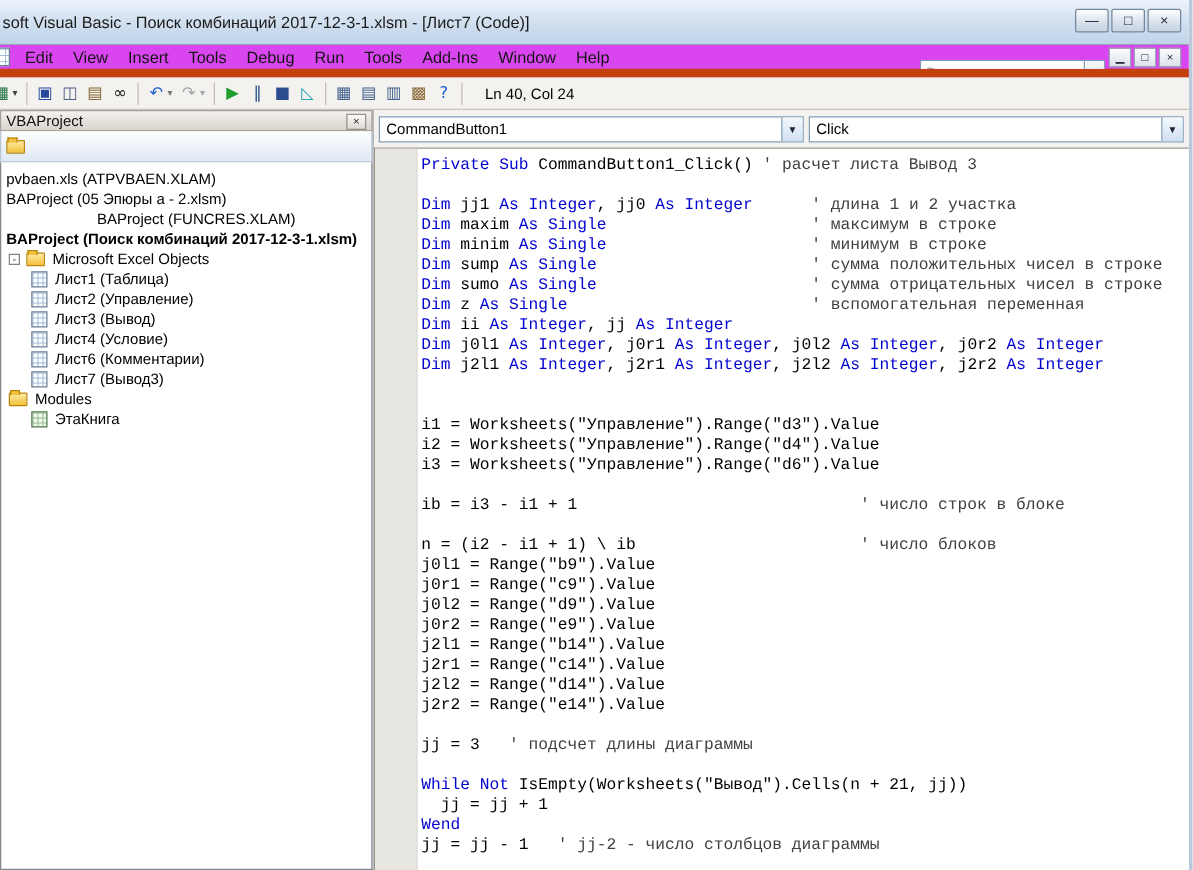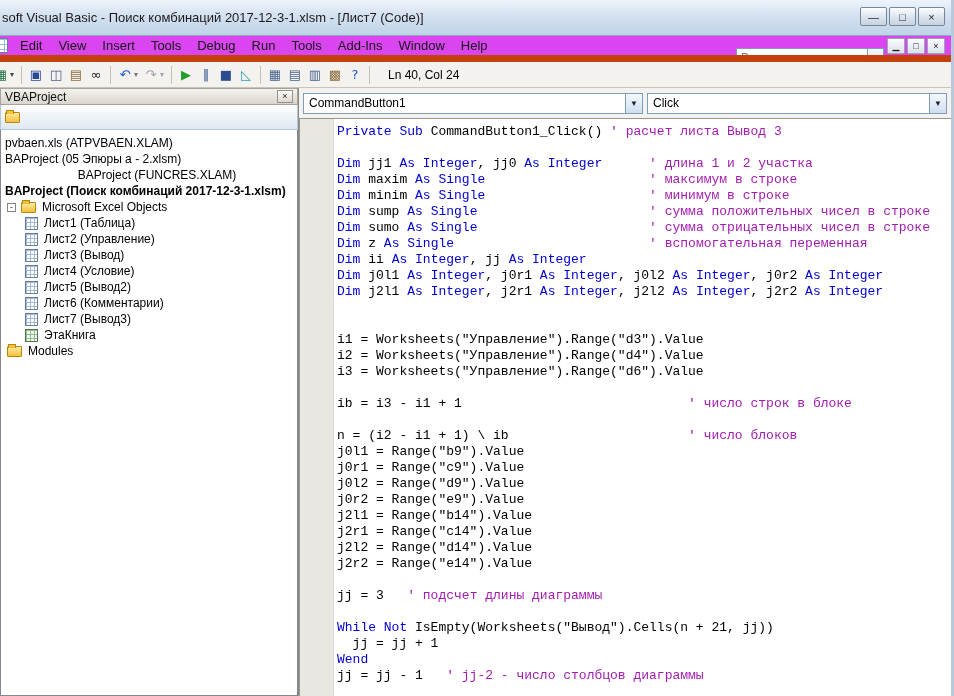--- a/index.html
+++ b/index.html
@@ -32,21 +32,21 @@
   .tb-btn { width:20px; height:20px; display:flex; align-items:center; justify-content:center; font-size:13px; font-family:"DejaVu Sans",sans-serif; }
   .tb-btn.narrow { width:10px; font-size:8px; margin-left:-4px; color:#555; }
   .tb-sep { width:1px; height:18px; background:#c4c0b8; margin:0 4px; }
   .lncol { font-size:12px; color:#000000; padding:0 14px; white-space:nowrap; }
 
   
   .main { flex:1; display:flex; min-height:0; }
 
   
   .project-panel { width:299px; flex:0 0 auto; background:#f0eeea; border-right:1px solid #8a8a8a; display:flex; flex-direction:column; }
-  .panel-header { height:17px; background:linear-gradient(#f4f2ef,#d9d5ce); border:1px solid #a7a29a; display:flex; align-items:center; font-size:12px; color:#111; padding:0 4px; }
+  .panel-header { height:17px; background:linear-gradient(#f4f2ef,#d9d5ce); border:1px solid #a7a29a; display:flex; align-items:flex-end; font-size:12px; color:#111; padding:0 4px; }
   .panel-close { margin-left:auto; width:16px; height:13px; border:1px solid #96918a; background:linear-gradient(#fcfbf9,#ddd9d2); font-size:9px; line-height:11px; text-align:center; color:#222; }
   .panel-toolbar { height:25px; background:linear-gradient(#fefefd,#dfe8f3); border:1px solid #b6c5d8; border-top:none; display:flex; align-items:center; padding:2px 4px; gap:6px; }
   .tree { flex:1; background:#fff; border:1px solid #828790; border-top:none; overflow:hidden; padding-top:5px; }
   .tree-row { height:16px; display:flex; align-items:center; white-space:nowrap; font-size:12px; color:#000; }
   .tlabel { padding:0 2px; }
   .tlabel.bold { font-weight:bold; }
   .expander { width:9px; height:9px; border:1px solid #848484; background:#fff; font-size:9px; line-height:7px; text-align:center; margin-right:5px; color:#333; flex:0 0 auto; }
   .ticon { flex:0 0 auto; margin-right:4px; }
   .icon-sheet { width:13px; height:13px; border:1px solid #6a7d96; background:#fff;
     background-image:linear-gradient(#9db8d9 1px,transparent 1px),linear-gradient(90deg,#9db8d9 1px,transparent 1px);
@@ -64,21 +64,21 @@
   .combo-obj { width:340px; flex:0 0 auto; }
   .combo-ev { flex:1; }
   .combo-text { padding:0 5px; white-space:nowrap; overflow:hidden; }
   .combo-arrow { margin-left:auto; width:17px; height:19px; background:linear-gradient(#f4f9fd,#cfdff0); border-left:1px solid #7f9db9; display:flex; align-items:center; justify-content:center; font-size:8px; color:#223; flex:0 0 auto; }
   .code-body { flex:1; display:flex; background:#fff; border-top:1px solid #9a958e; border-left:1px solid #9a958e; min-height:0; }
   .margin-bar { width:34px; flex:0 0 auto; background:#e9e7e2; border-right:1px solid #dedcd6; }
   .code-editor { flex:1; padding:5px 0 0 3px; font-family:"Liberation Mono","DejaVu Sans Mono",monospace; font-size:13px; line-height:16px; white-space:pre; overflow:hidden; }
   .code-line { height:16px; white-space:pre; }
   .c-k { color:#0000cf; }
   .c-t { color:#000000; }
-  .c-c { color:#a21caf; }
+  .c-c { color:#404040; }
 </style>
 </head>
 <body>
 
 <div class="window">
 
   <div class="titlebar">
     <span class="title">soft Visual Basic - Поиск комбинаций 2017-12-3-1.xlsm - [Лист7 (Code)]</span>
     <div class="win-buttons">
         <span class="win-btn">—</span>
@@ -183,37 +183,33 @@
           <div class="tree-row" style="padding-left: 24px;">
             <span class="ticon icon-sheet"></span>
             <span class="tlabel">Лист3 (Вывод)</span>
           </div>
           <div class="tree-row" style="padding-left: 24px;">
             <span class="ticon icon-sheet"></span>
             <span class="tlabel">Лист4 (Условие)</span>
           </div>
           <div class="tree-row" style="padding-left: 24px;">
             <span class="ticon icon-sheet"></span>
-            <span class="tlabel">Лист5 (Вывод2)</span>
-          </div>
-          <div class="tree-row" style="padding-left: 24px;">
-            <span class="ticon icon-sheet"></span>
             <span class="tlabel">Лист6 (Комментарии)</span>
           </div>
           <div class="tree-row" style="padding-left: 24px;">
             <span class="ticon icon-sheet"></span>
             <span class="tlabel">Лист7 (Вывод3)</span>
-          </div>
-          <div class="tree-row" style="padding-left: 24px;">
-            <span class="ticon icon-workbook"></span>
-            <span class="tlabel">ЭтаКнига</span>
           </div>
           <div class="tree-row" style="padding-left: 6px;">
             <span class="ticon icon-folder"></span>
             <span class="tlabel">Modules</span>
+          </div>
+          <div class="tree-row" style="padding-left: 24px;">
+            <span class="ticon icon-workbook"></span>
+            <span class="tlabel">ЭтаКнига</span>
           </div>
         </div>
     </div>
 
     <div class="code-pane">
       <div class="combo-row">
         <div class="combo combo-obj">
           <span class="combo-text">CommandButton1</span>
           <span class="combo-arrow">▼</span>
         </div>

